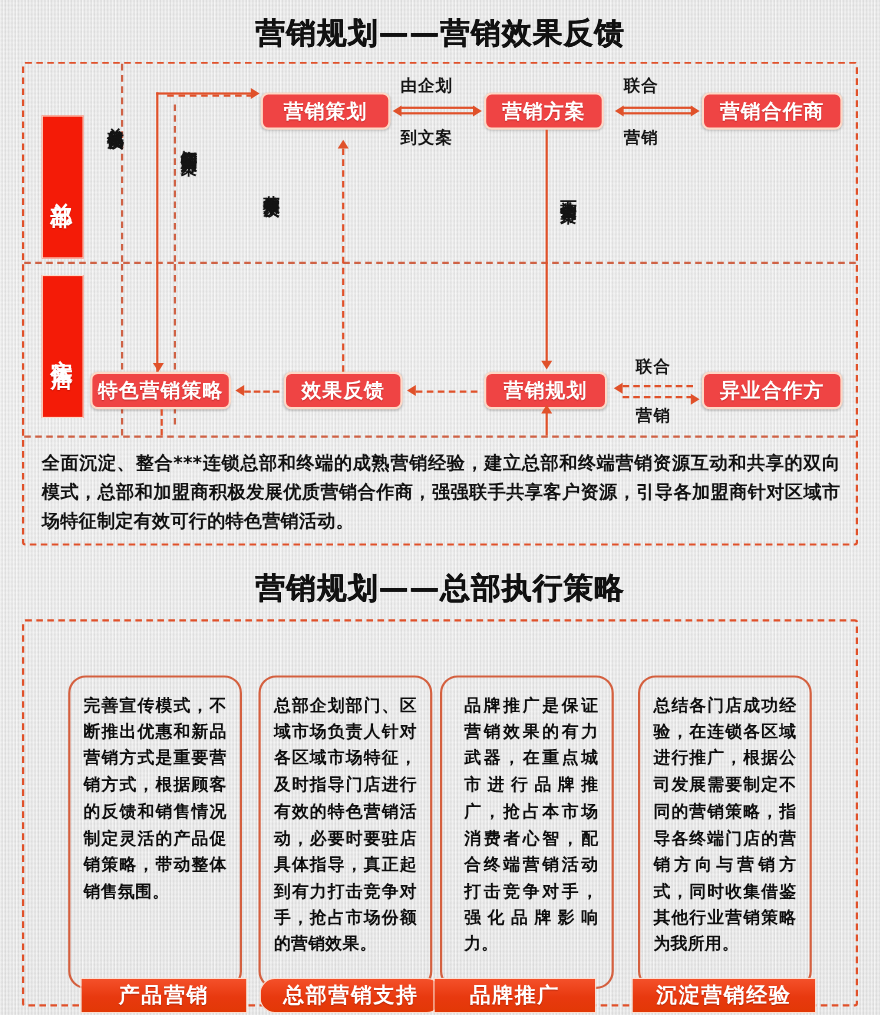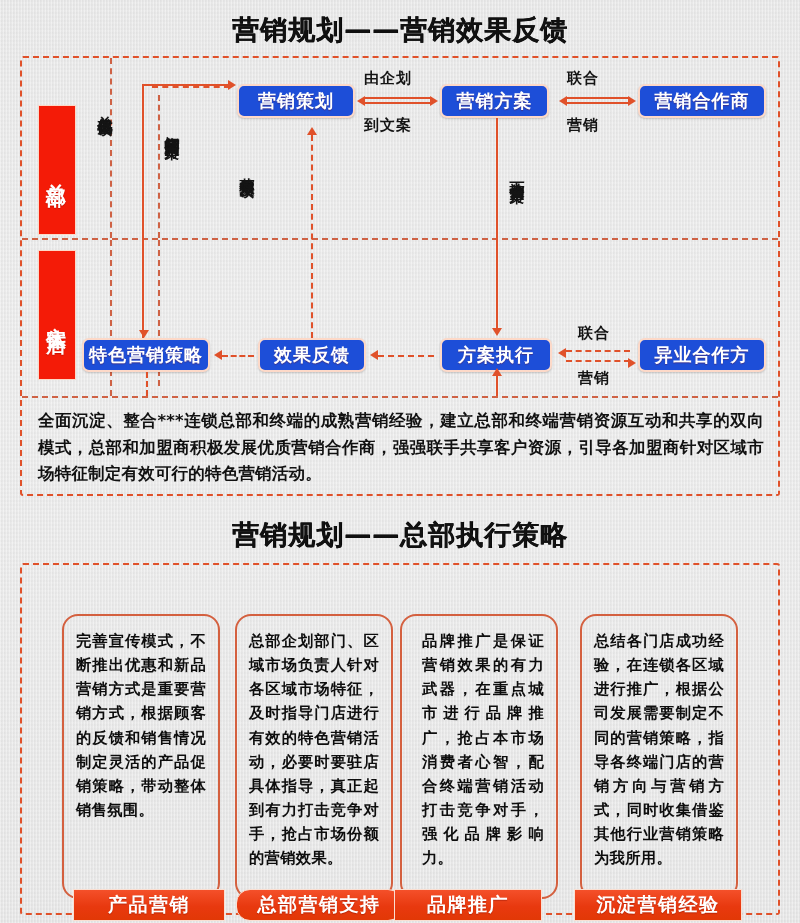--- a/index.html
+++ b/index.html
@@ -53,21 +53,21 @@
     border-top: 2px dashed #cf6245;
   }
   .guide-v {
     position: absolute;
     border-left: 2px dashed #cf6245;
   }
 
   
   .node {
     position: absolute;
-    background: #1d4ed8;
+    background: #ef4444;
     border: 2px solid #fdd9c8;
     border-radius: 7px;
     color: #fff;
     font-weight: 900;
     display: flex;
     align-items: center;
     justify-content: center;
     font-size: 18px;
     letter-spacing: 1px;
     box-shadow: 0 1px 2px rgba(0,0,0,0.18);
@@ -223,21 +223,21 @@
 <div class="vtext" style="left:163px; top:123px;">门店定制营销策方案</div>
 <div class="vtext" style="left:238px; top:166px;">营销效果反馈</div>
 <div class="vtext" style="left:508px; top:170px;">下达营销方案</div>
 
 <div class="node" id="node-marketing-planning" style="left:237px; top:84px; width:118px; height:34px;">营销策划</div>
 <div class="node" id="node-marketing-proposal" style="left:440px; top:84px; width:109px; height:34px;">营销方案</div>
 <div class="node" id="node-marketing-partner" style="left:638px; top:84px; width:128px; height:34px;">营销合作商</div>
 
 <div class="node" id="node-featured-strategy" style="left:82px; top:338px; width:128px; height:34px;">特色营销策略</div>
 <div class="node" id="node-effect-feedback" style="left:258px; top:338px; width:108px; height:34px;">效果反馈</div>
-<div class="node" id="node-plan-execution" style="left:440px; top:338px; width:112px; height:34px;">方案执行</div>
+<div class="node" id="node-plan-execution" style="left:440px; top:338px; width:112px; height:34px;">营销规划</div>
 <div class="node" id="node-cross-industry" style="left:638px; top:338px; width:128px; height:34px;">异业合作方</div>
 
 <div class="dbl-line" style="left:364px; top:97px; width:68px;"></div>
 <div class="arrowhead ah-left" style="left:357px; top:95.5px;"></div>
 <div class="arrowhead ah-right" style="left:430px; top:95.5px;"></div>
 <div class="hlabel" style="left:364px; top:69px;">由企划</div>
 <div class="hlabel" style="left:364px; top:116px;">到文案</div>
 
 <div class="dbl-line" style="left:566px; top:97px; width:64px;"></div>
 <div class="arrowhead ah-left" style="left:559px; top:95.5px;"></div>

